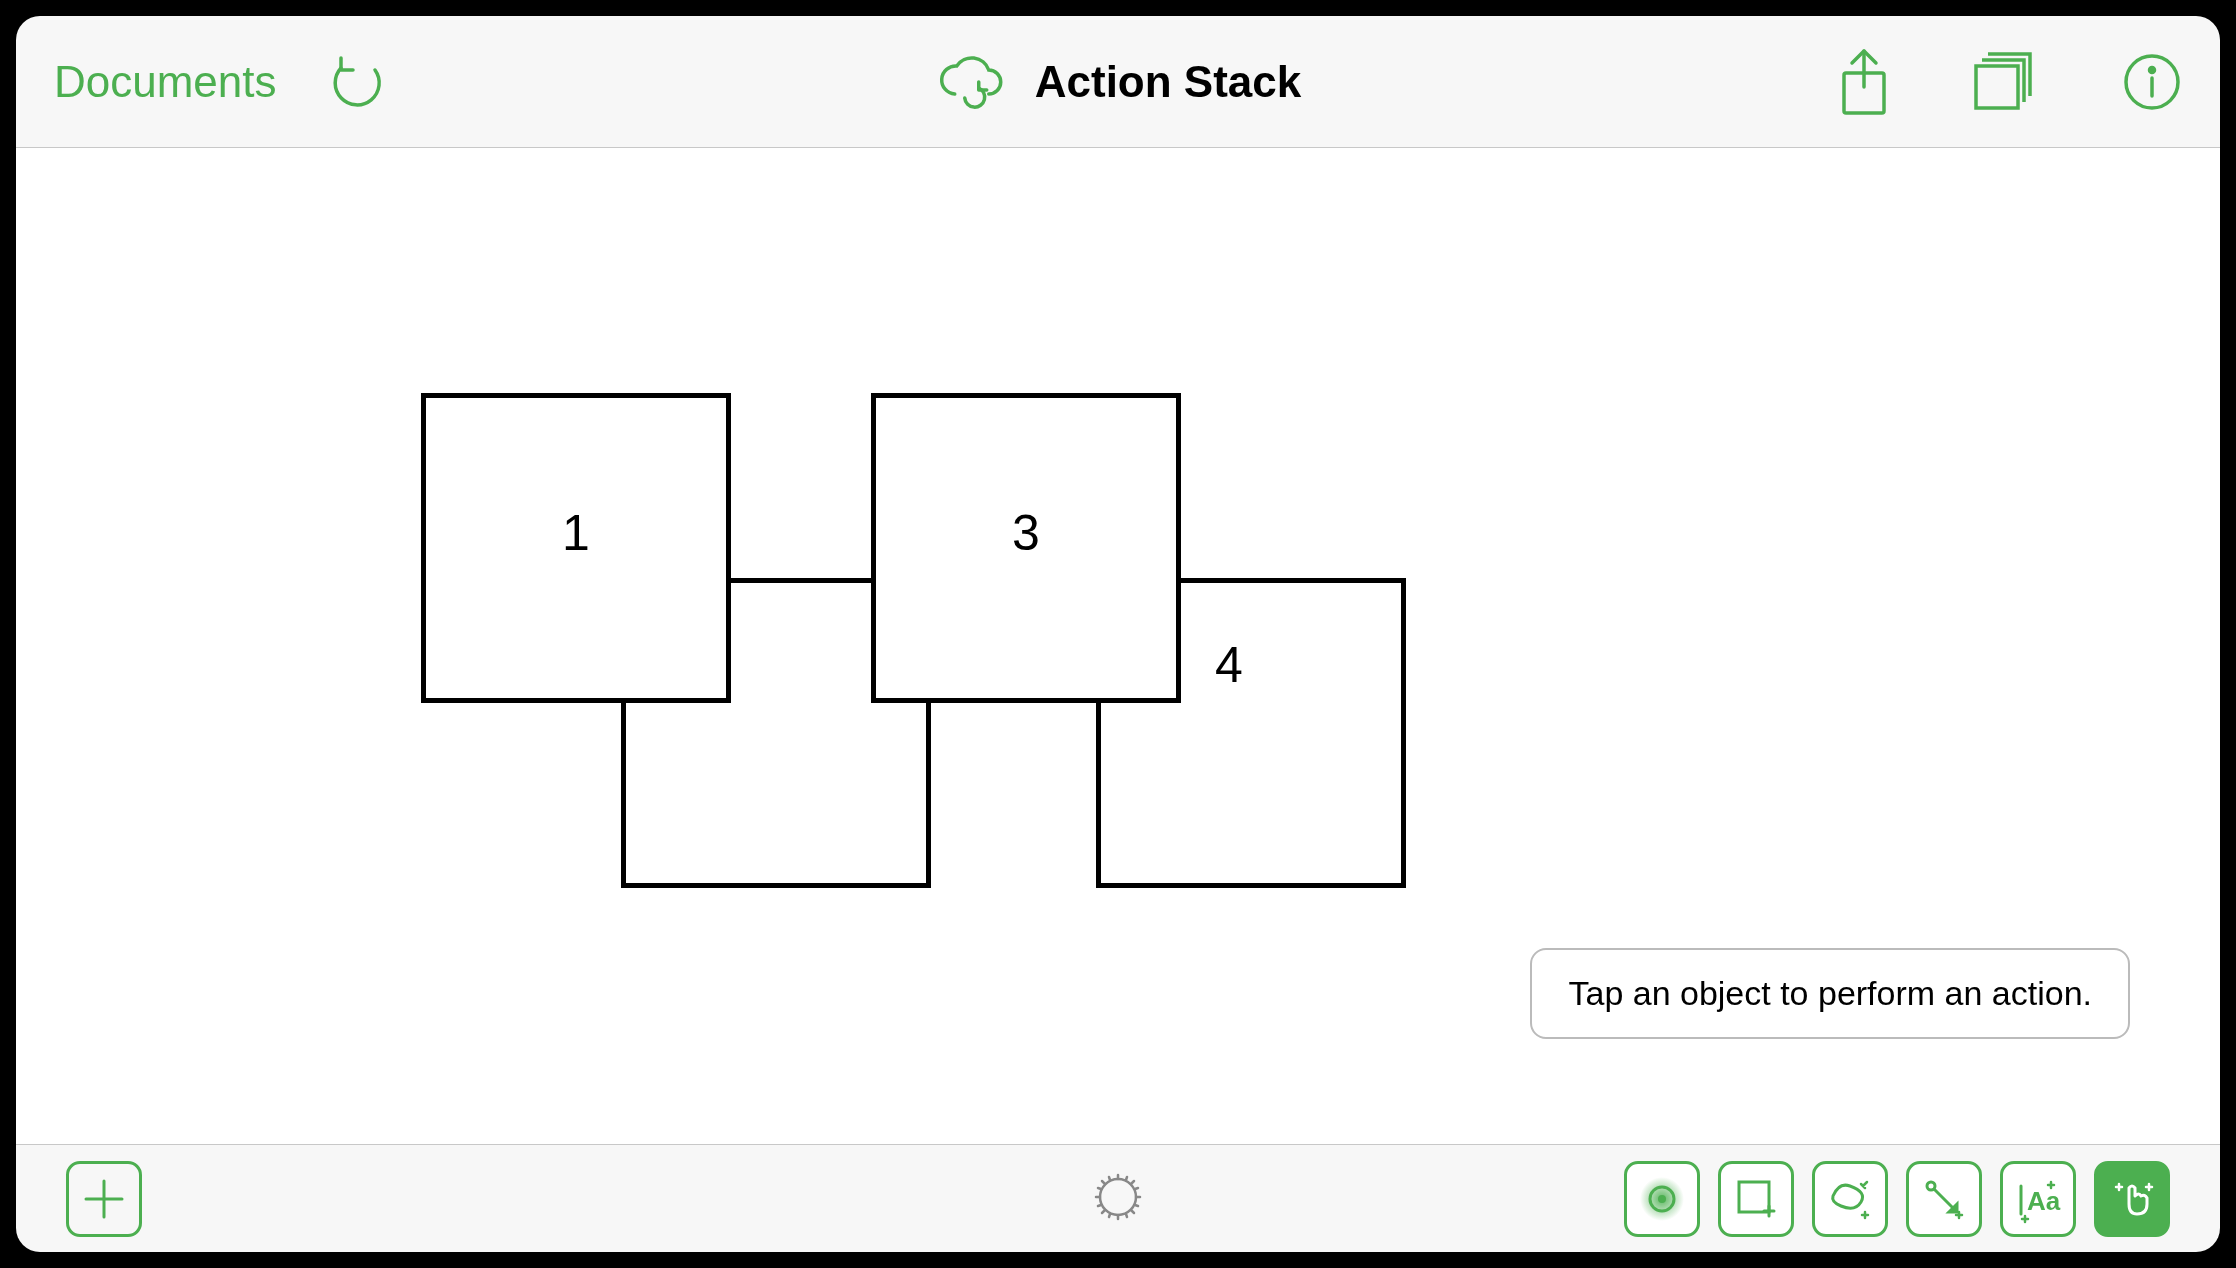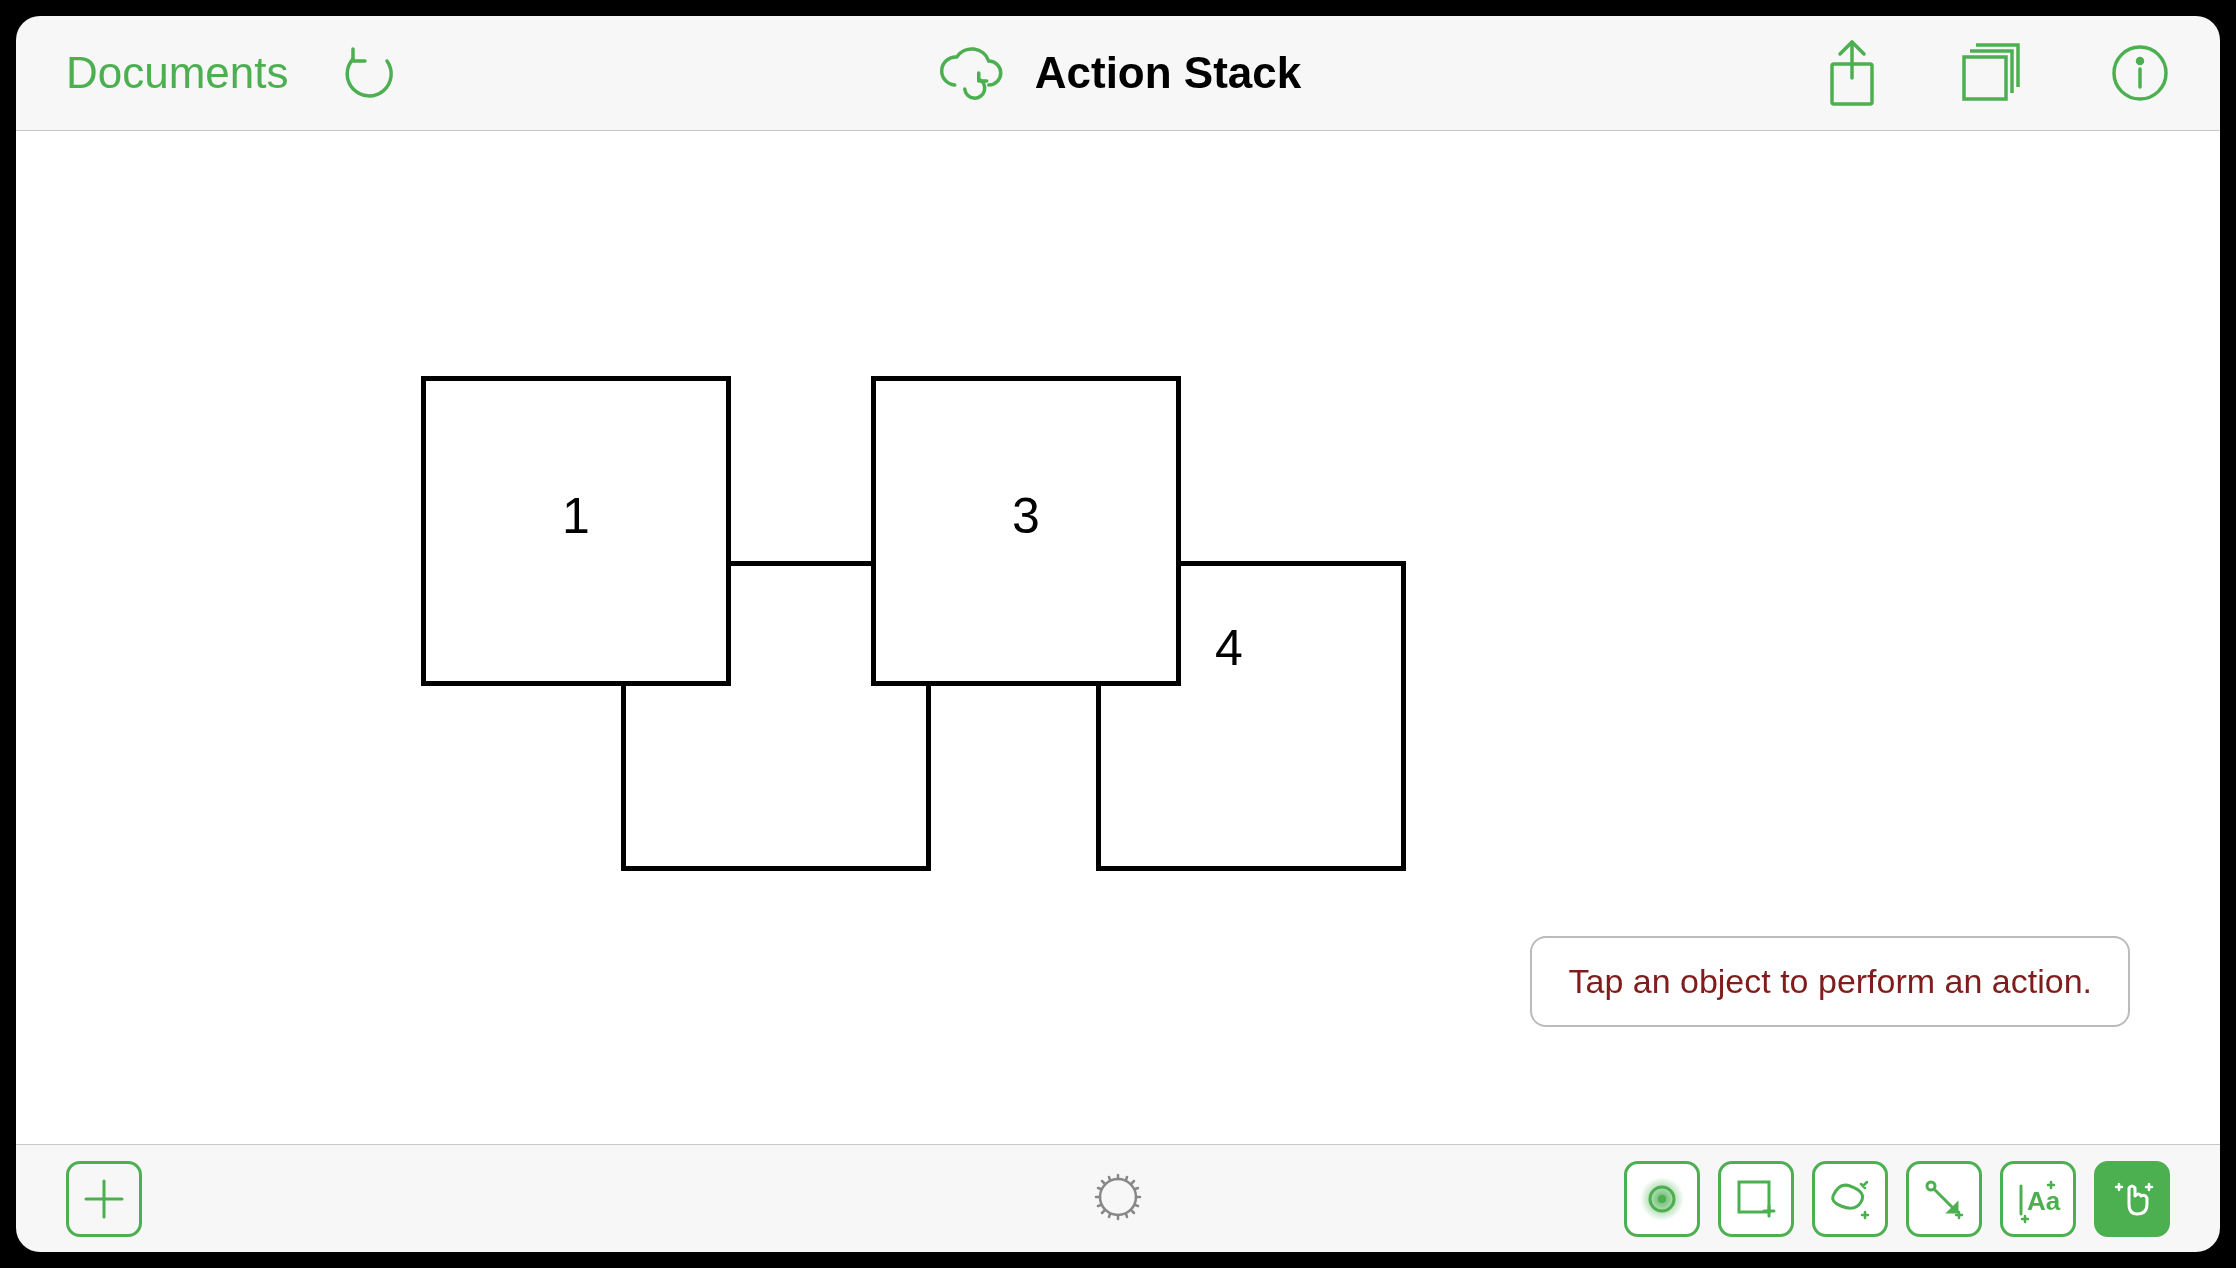--- a/index.html
+++ b/index.html
@@ -22,24 +22,24 @@
       background: #000;
       border-radius: 24px;
       overflow: hidden;
       display: flex;
       flex-direction: column;
     }
     
     .toolbar-top {
       background: #f7f7f7;
       border-bottom: 1px solid #c8c8c8;
-      height: 115px;
-      display: flex;
-      align-items: center;
-      padding: 0 50px;
+      height: 132px;
+      display: flex;
+      align-items: center;
+      padding: 0 38px;
       position: relative;
     }
     
     .toolbar-left {
       display: flex;
       align-items: center;
       gap: 50px;
     }
     
     .documents-link {
@@ -102,26 +102,26 @@
       justify-content: center;
       font-size: 50px;
       font-weight: 400;
       color: #000;
       cursor: pointer;
     }
     
     .tooltip-box {
       position: absolute;
       right: 90px;
-      bottom: 117px;
+      bottom: 105px;
       background: #fff;
       border: 2px solid #bbb;
       border-radius: 16px;
       padding: 24px 36px;
-      color: #7f1d1d;
+      color: #000000;
       font-size: 34px;
     }
     
     .toolbar-bottom {
       background: #f7f7f7;
       border-top: 1px solid #c8c8c8;
       height: 108px;
       display: flex;
       align-items: center;
       padding: 15px 50px;

